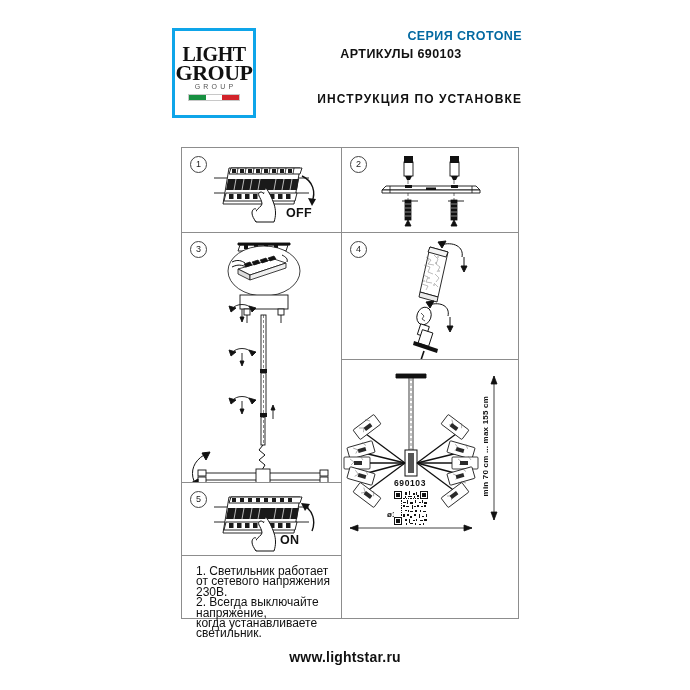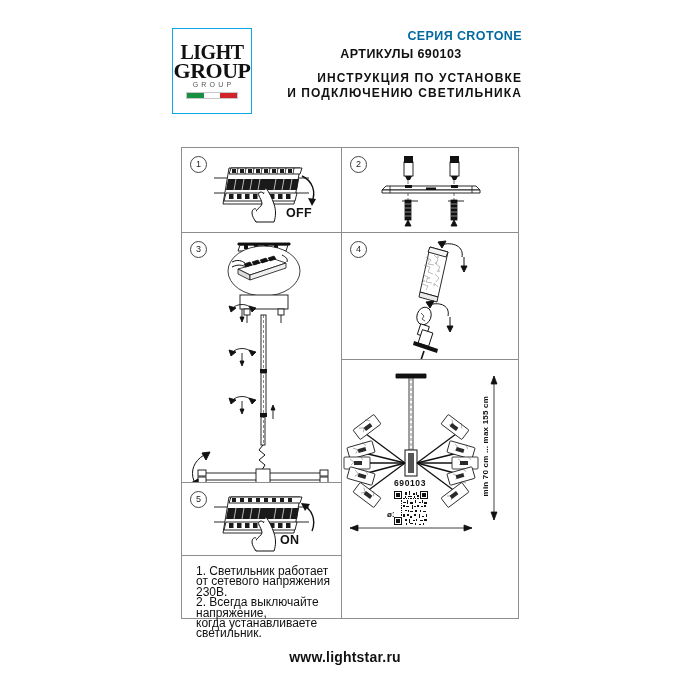--- a/index.html
+++ b/index.html
@@ -8,21 +8,21 @@
     font-family:"Liberation Sans", sans-serif;
     color:#1a1a1a;
     -webkit-font-smoothing:antialiased;
   }
   .sheet{position:relative;width:690px;height:690px;overflow:hidden;background:#fff;}
 
   
   .header{position:absolute;left:172px;top:28px;width:350px;height:88px;}
   .logo-box{
     position:absolute;left:0;top:0;width:78px;height:84px;
-    border:1px solid #0ea5e9;background:#fff;
+    border:3px solid #0ea5e9;background:#fff;
     display:flex;flex-direction:column;align-items:center;justify-content:center;
   }
   .logo-light{
     font-family:"Liberation Serif", serif;font-weight:bold;
     font-size:20px;line-height:17px;letter-spacing:-0.5px;color:#111;
   }
   .logo-star{
     font-family:"Liberation Serif", serif;font-weight:bold;
     font-size:22px;line-height:19px;letter-spacing:-0.5px;color:#111;
   }
@@ -31,21 +31,21 @@
   }
   .flag{display:flex;width:50px;height:5px;margin-top:4px;border:0.5px solid #c8c8c8;}
   .flag i{flex:1;display:block;}
   .flag .g{background:#179041;}
   .flag .w{background:#ffffff;}
   .flag .r{background:#d2232a;}
 
   .head-text{position:absolute;left:108px;top:0;width:242px;text-align:right;}
   .head-l1{font-size:12.5px;font-weight:bold;letter-spacing:0.4px;line-height:16px;color:#0369a1;}
   .head-l2{font-size:12.5px;font-weight:bold;letter-spacing:0.4px;line-height:16px;color:#111;margin-top:2px;text-align:center;}
-  .head-l3{font-size:12px;font-weight:bold;letter-spacing:1.1px;line-height:15px;color:#111;margin-top:9px;}
+  .head-l3{font-size:12px;font-weight:bold;letter-spacing:1.1px;line-height:15px;color:#111;margin-top:30px;}
   .head-l4{font-size:12px;font-weight:bold;letter-spacing:1.1px;line-height:15px;color:#111;}
 
   
   .frame{position:absolute;left:181px;top:147px;width:338px;height:472px;border:1px solid #8d8d8d;box-sizing:border-box;}
   .cell{position:absolute;box-sizing:border-box;}
   .vline{position:absolute;background:#8d8d8d;width:1px;}
   .hline{position:absolute;background:#8d8d8d;height:1px;}
 
   .p1{left:0;top:0;width:159px;height:84px;}
   .p2{left:160px;top:0;width:178px;height:84px;}
@@ -100,21 +100,20 @@
         <i class="g"></i>
           <i class="w"></i>
           <i class="r"></i>
       </div>
     </div>
 
     <div class="head-text">
       <div class="head-l1">СЕРИЯ CROTONE</div>
       <div class="head-l2">АРТИКУЛЫ 690103</div>
       <div class="head-l3">ИНСТРУКЦИЯ ПО УСТАНОВКЕ</div>
-      <div class="head-l4">И ПОДКЛЮЧЕНИЮ СВЕТИЛЬНИКА</div>
     </div>
 
   </div>
 
   <div class="frame">
 
     <div class="vline" style="left:159px;top:0;height:470px;"></div>
     <div class="hline" style="left:0;top:84px;width:336px;"></div>
     <div class="hline" style="left:160px;top:211px;width:176px;"></div>
     <div class="hline" style="left:0;top:334px;width:159px;"></div>

